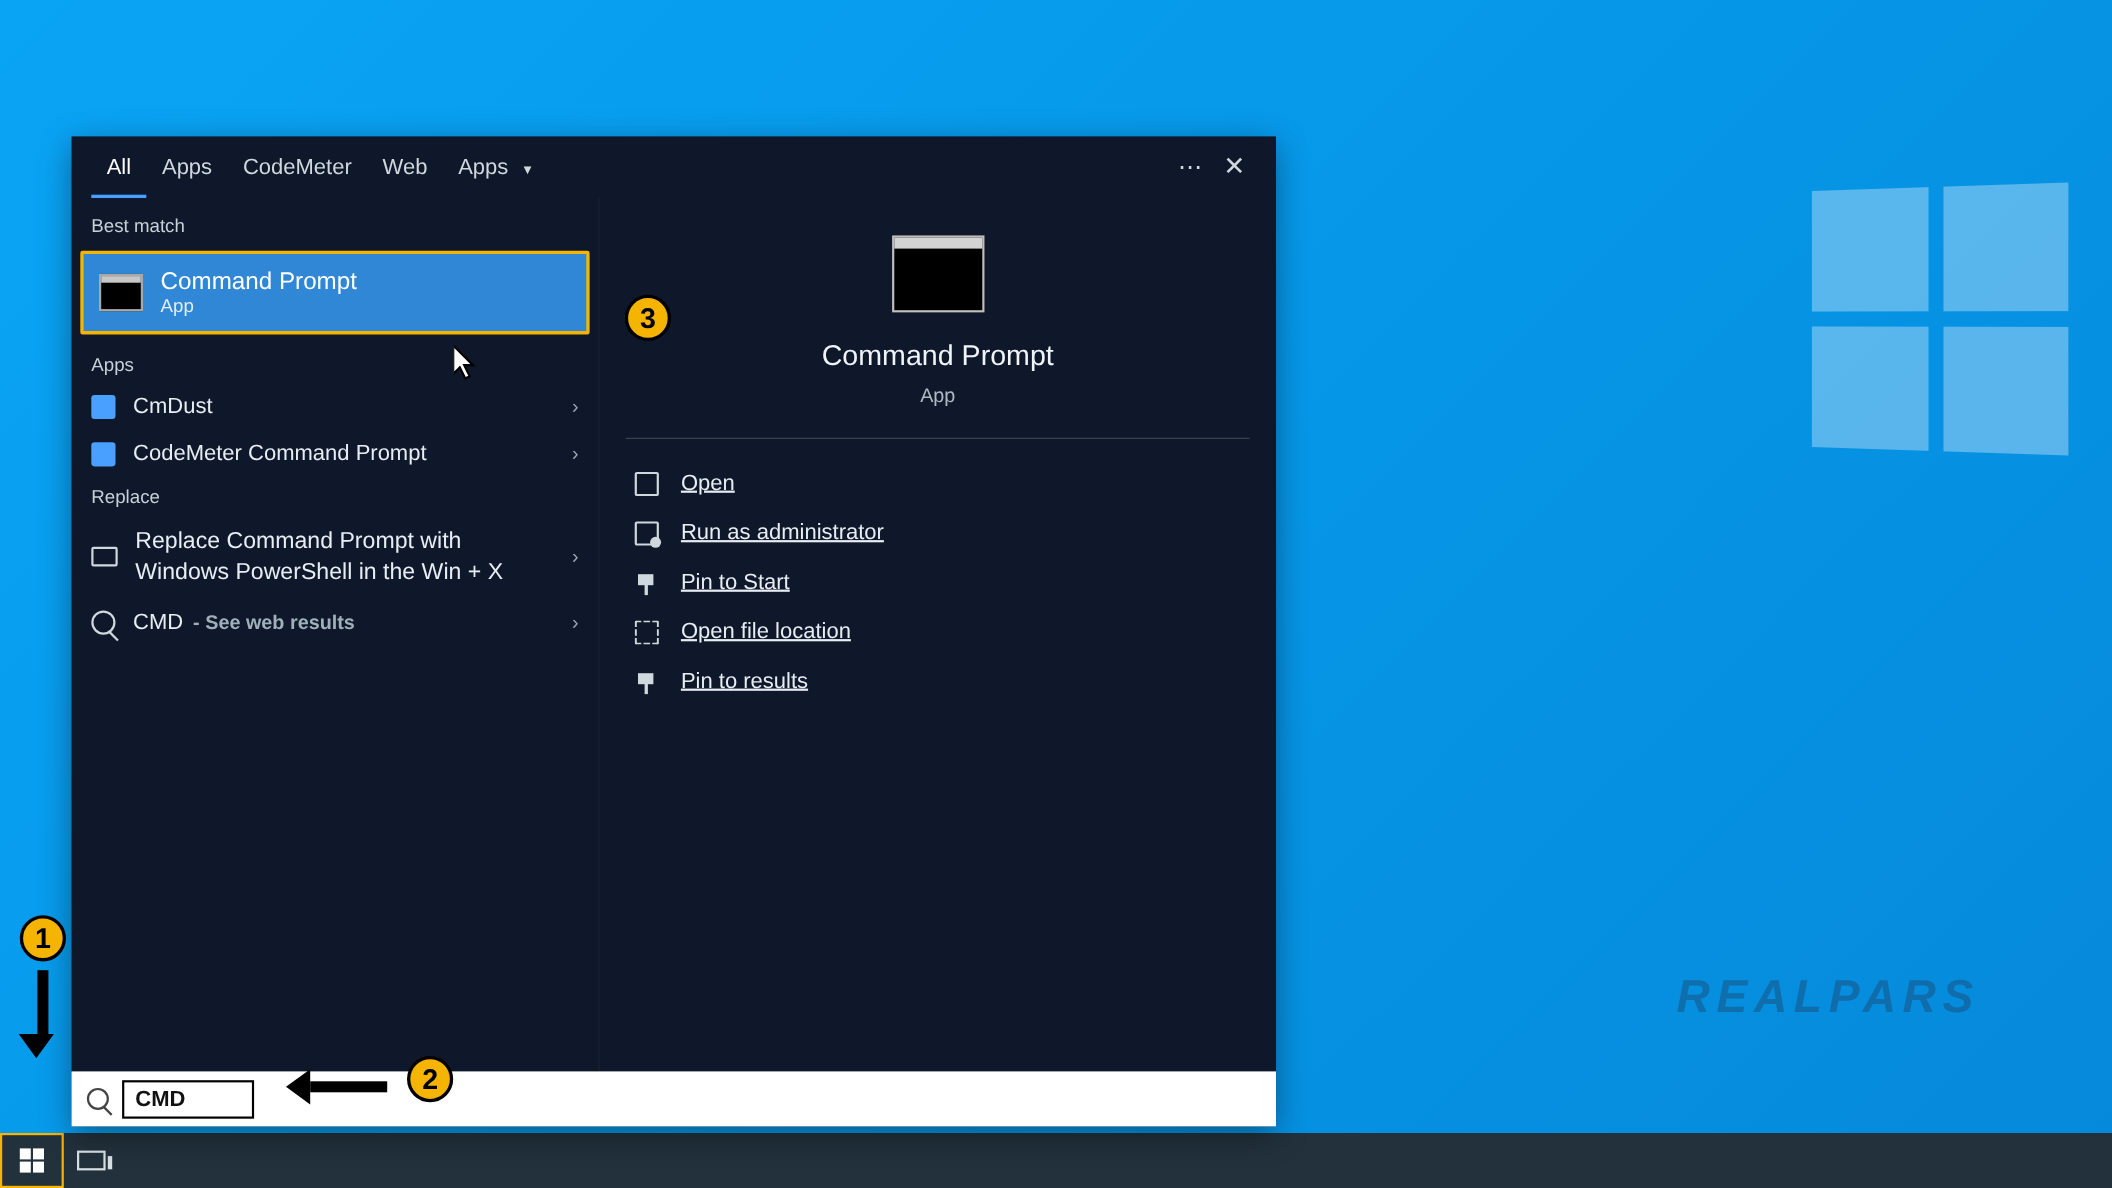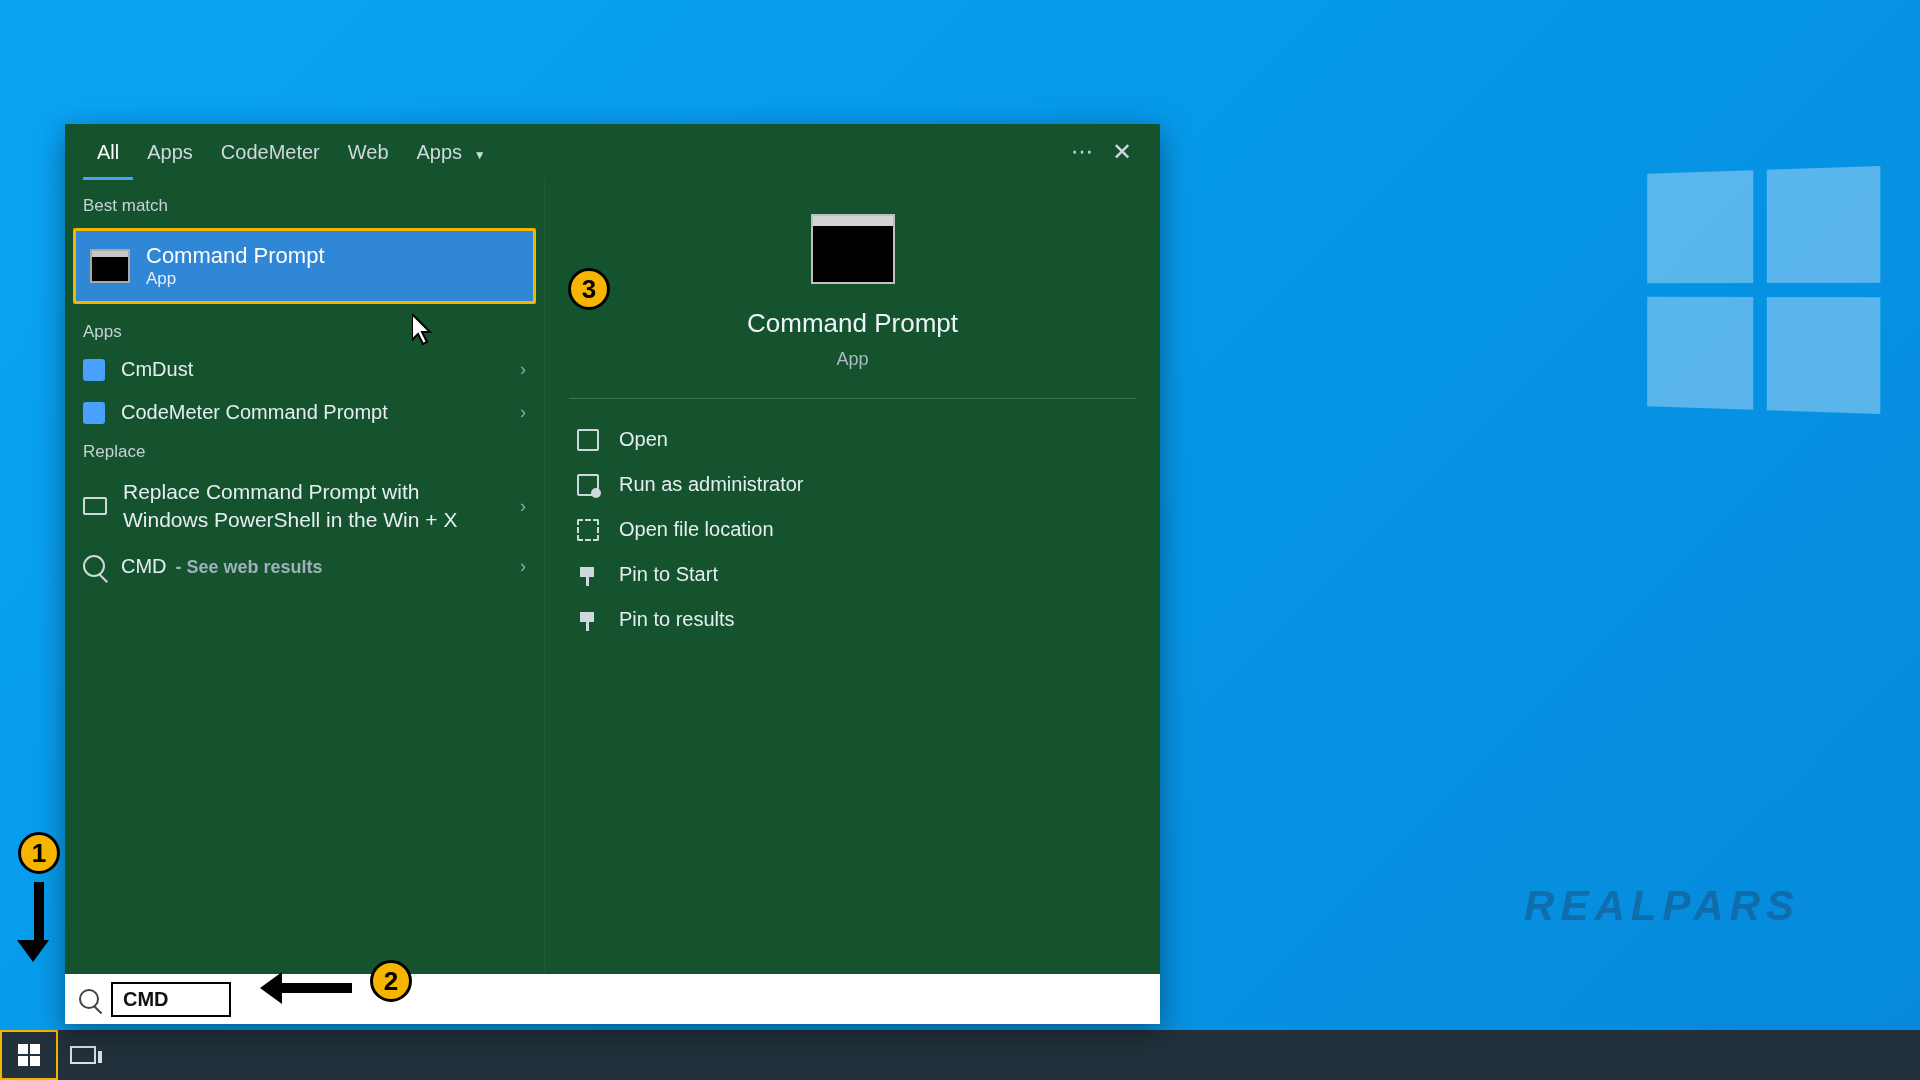--- a/index.html
+++ b/index.html
@@ -16,21 +16,21 @@
 }
 .win-logo-bg div { background: rgba(255,255,255,0.33); }
 .watermark {
   position: absolute; right: 120px; bottom: 150px;
   font-size: 42px; font-weight: 800; letter-spacing: 6px;
   color: rgba(26,70,110,0.45); font-style: italic;
 }
 .search-panel {
   position: absolute; left: 65px; top: 124px;
   width: 1095px; height: 900px;
-  background: #14532d; color: #e8eef2;
+  background: #0f172a; color: #e8eef2;
   box-shadow: 0 8px 28px rgba(0,0,0,.4);
 }
 .tabs-row {
   display: flex; align-items: center; height: 56px;
   padding: 0 18px; border-bottom: 1px solid rgba(255,255,255,0);
 }
 .tab {
   padding: 0 14px; height: 56px; line-height: 56px;
   font-size: 20px; color: #cfd8dd; cursor: pointer;
 }
@@ -95,21 +95,21 @@
   width: 84px; height: 70px; background:#000; border:2px solid #bfbfbf; position:relative;
 }
 .cmd-icon-lg::before {
   content:""; position:absolute; top:0; left:0; right:0; height:10px; background:#d3d3d3;
 }
 .preview-title { font-size: 26px; color: #eef4f8; margin-top: 14px; }
 .preview-sub { font-size: 18px; color: #aebac3; }
 .action-list { padding: 18px 0 0; }
 .action-row {
   display: flex; align-items: center; gap: 20px;
-  padding: 11px 8px; cursor: pointer; font-size: 20px; color: #e7eef3;
+  padding: 11px 8px; cursor: pointer; font-size: 20px; color: #e7eef3; text-decoration: underline;
 }
 .act-ico { width: 22px; height: 22px; border: 2px solid #cfd8dd; }
 .act-open { border-radius:2px; }
 .act-admin { border-radius:2px; position:relative; }
 .act-admin::after{content:"";position:absolute;right:-4px;bottom:-4px;width:10px;height:10px;background:#cfd8dd;border-radius:50%;}
 .act-loc { border-radius:2px; border-style:dashed;}
 .act-pin { width:22px;height:22px;position:relative;border:none;}
 .act-pin::before{content:"";position:absolute;left:3px;top:3px;width:14px;height:10px;background:#cfd8dd;}
 .act-pin::after{content:"";position:absolute;left:9px;top:12px;width:3px;height:10px;background:#cfd8dd;}
 .search-bar {
@@ -261,26 +261,26 @@
       <div class="action-list">
         <div class="action-row">
           <div class="act-ico act-open"></div>
           <span>Open</span>
         </div>
         <div class="action-row">
           <div class="act-ico act-admin"></div>
           <span>Run as administrator</span>
         </div>
         <div class="action-row">
+          <div class="act-pin"></div>
+          <span>Pin to Start</span>
+        </div>
+        <div class="action-row">
           <div class="act-ico act-loc"></div>
           <span>Open file location</span>
-        </div>
-        <div class="action-row">
-          <div class="act-pin"></div>
-          <span>Pin to Start</span>
         </div>
         <div class="action-row">
           <div class="act-pin"></div>
           <span>Pin to results</span>
         </div>
       </div>
     </div>
   </div>
 
   <div class="search-bar">

